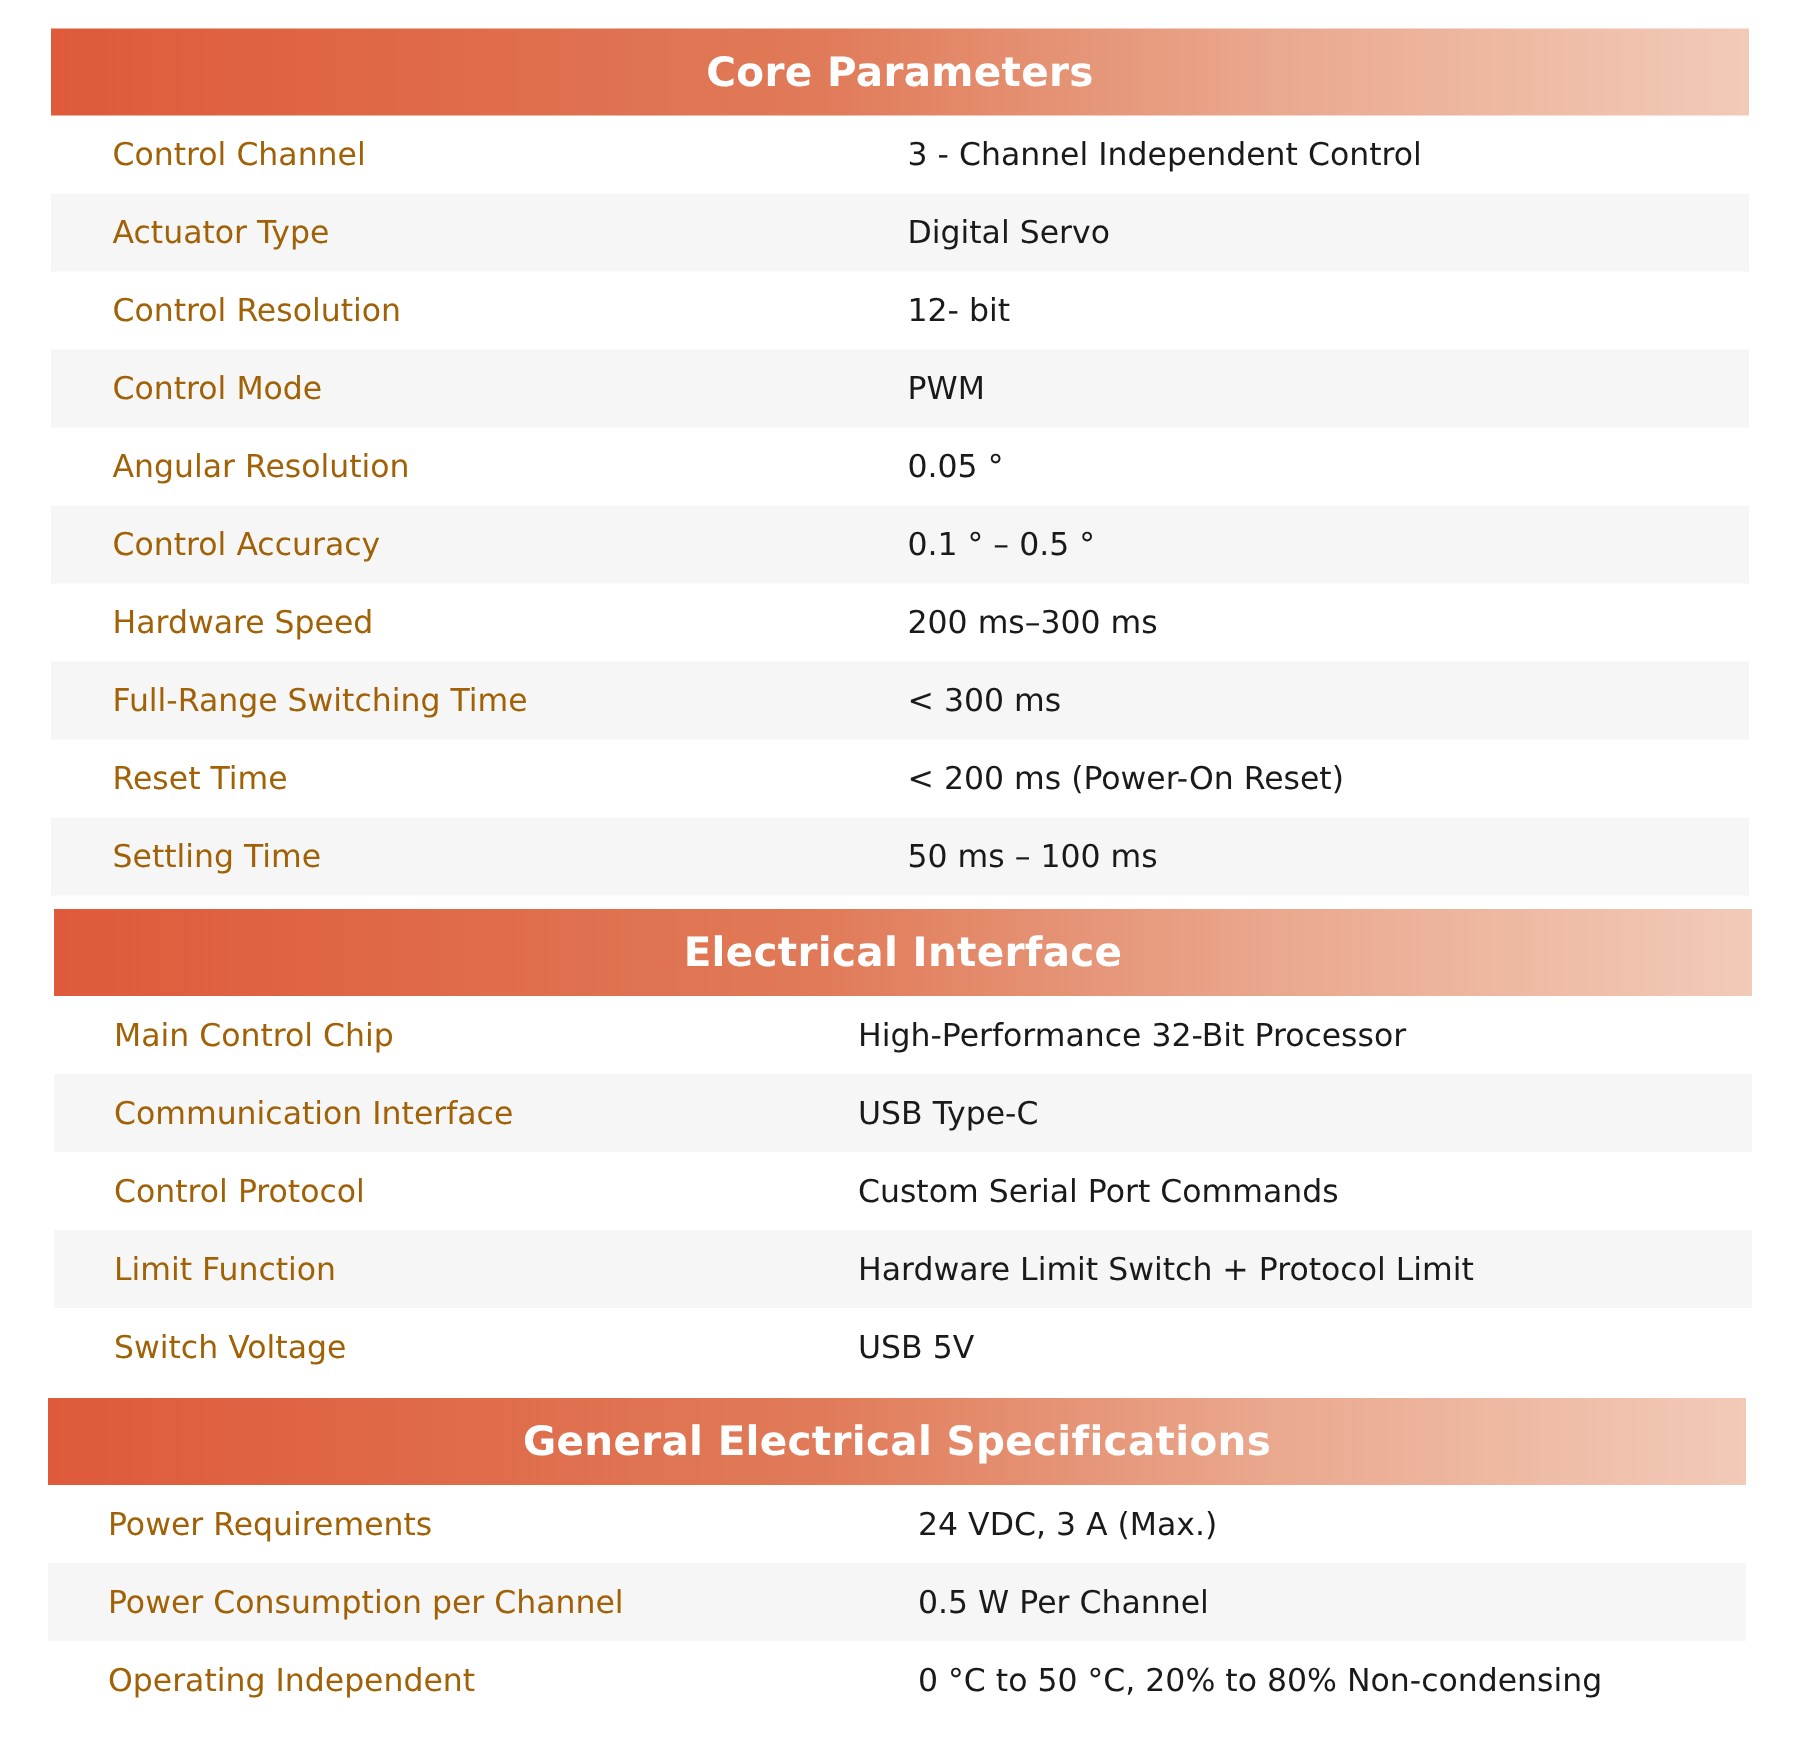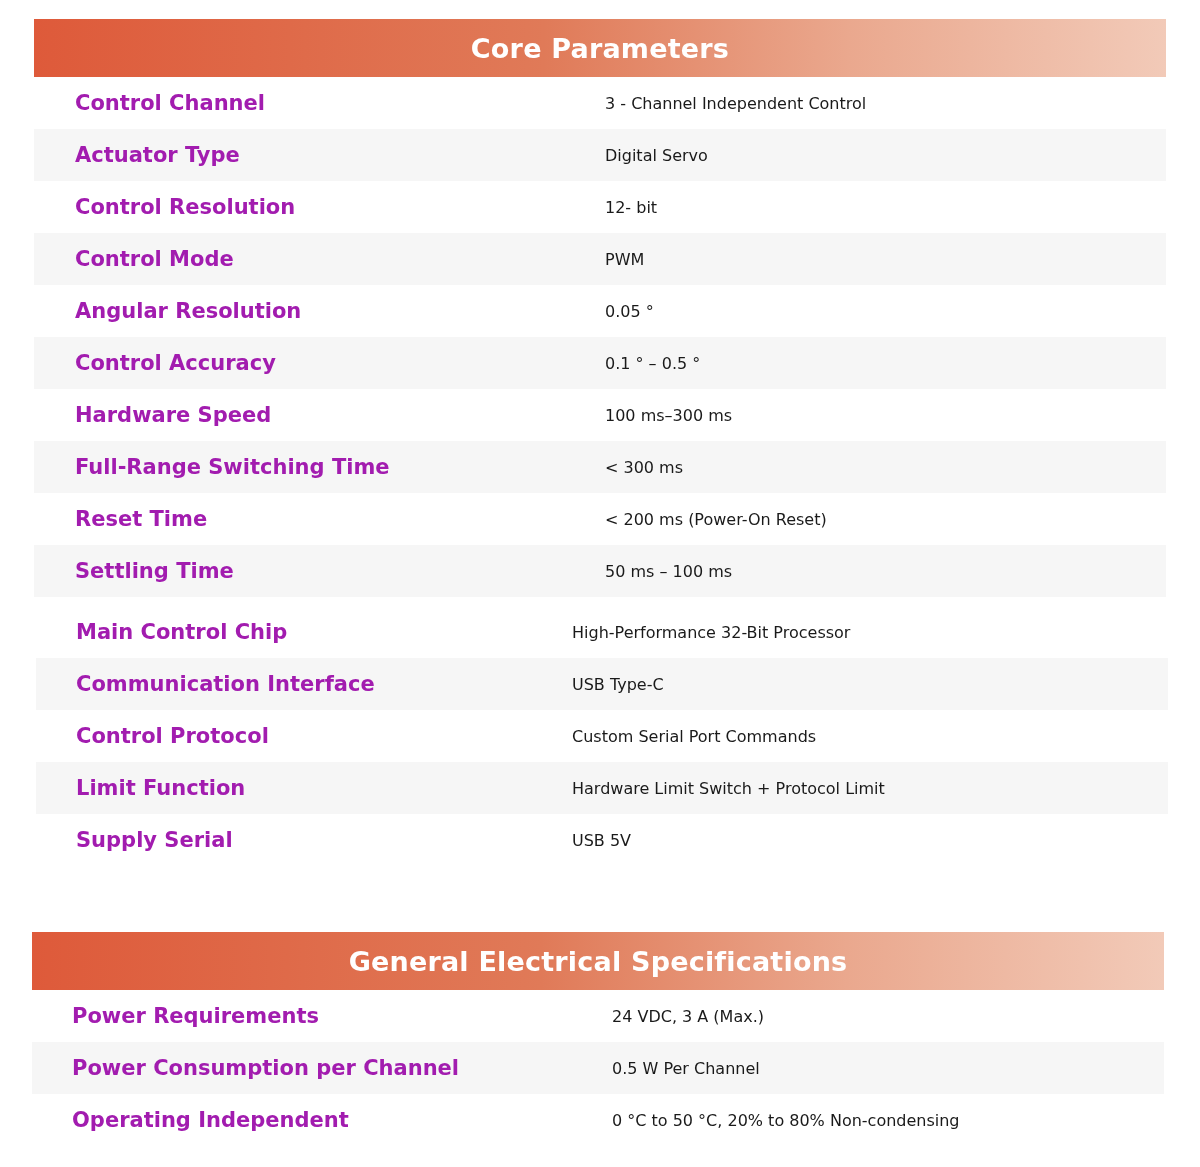--- a/index.html
+++ b/index.html
@@ -4,22 +4,22 @@
   <style>
     html, body { margin: 0; padding: 0; background: #ffffff; }
     body { width: 1200px; height: 1167px; position: relative; overflow: hidden;
            font-family: "DejaVu Sans", sans-serif; color: #1a1a1a; }
     .section { position: absolute; }
     .header { height: 58px; display: flex; align-items: center; justify-content: center;
               background: linear-gradient(90deg, #de5a3a 0%, #e07a58 45%, #eaa88e 72%, #f2cab8 100%);
               color: #ffffff; font-weight: bold; font-size: 27px; letter-spacing: 0.2px; }
     .row { height: 52px; display: flex; align-items: center; position: relative; }
     .row.alt { background: #f6f6f6; }
-    .label { position: absolute; font-weight: bold; font-size: 21px; color: #a21caf; }
-    .value { position: absolute; font-size: 16px; color: #1a1a1a; }
+    .label { position: absolute; font-weight: normal; font-size: 21px; color: #a16207; }
+    .value { position: absolute; font-size: 21px; color: #1a1a1a; }
 
     #sec-core { left: 34px; top: 19px; width: 1132px; }
     #sec-core .label { left: 41px; }
     #sec-core .value { left: 571px; }
 
     #sec-elec { left: 36px; top: 606px; width: 1132px; }
     #sec-elec .label { left: 40px; }
     #sec-elec .value { left: 536px; }
 
     #sec-gen { left: 32px; top: 932px; width: 1132px; }
@@ -50,55 +50,56 @@
   <div class="row">
     <span class="label">Angular Resolution</span>
     <span class="value">0.05 °</span>
   </div>
   <div class="row alt">
     <span class="label">Control Accuracy</span>
     <span class="value">0.1 ° – 0.5 °</span>
   </div>
   <div class="row">
     <span class="label">Hardware Speed</span>
-    <span class="value">100 ms–300 ms</span>
+    <span class="value">200 ms–300 ms</span>
   </div>
   <div class="row alt">
     <span class="label">Full-Range Switching Time</span>
     <span class="value">&lt; 300 ms</span>
   </div>
   <div class="row">
     <span class="label">Reset Time</span>
     <span class="value">&lt; 200 ms (Power-On Reset)</span>
   </div>
   <div class="row alt">
     <span class="label">Settling Time</span>
     <span class="value">50 ms – 100 ms</span>
   </div>
 </div>
 
 <div class="section" id="sec-elec">
+  <div class="header">Electrical Interface</div>
   <div class="row">
     <span class="label">Main Control Chip</span>
     <span class="value">High-Performance 32-Bit Processor</span>
   </div>
   <div class="row alt">
     <span class="label">Communication Interface</span>
     <span class="value">USB Type-C</span>
   </div>
   <div class="row">
     <span class="label">Control Protocol</span>
     <span class="value">Custom Serial Port Commands</span>
   </div>
   <div class="row alt">
     <span class="label">Limit Function</span>
     <span class="value">Hardware Limit Switch + Protocol Limit</span>
   </div>
   <div class="row">
-    <span class="label">Supply Serial</span>
+    <span class="label">Switch Voltage</span>
     <span class="value">USB 5V</span>
   </div>
 </div>
 
 <div class="section" id="sec-gen">
   <div class="header">General Electrical Specifications</div>
   <div class="row">
     <span class="label">Power Requirements</span>
     <span class="value">24 VDC, 3 A (Max.)</span>
   </div>

